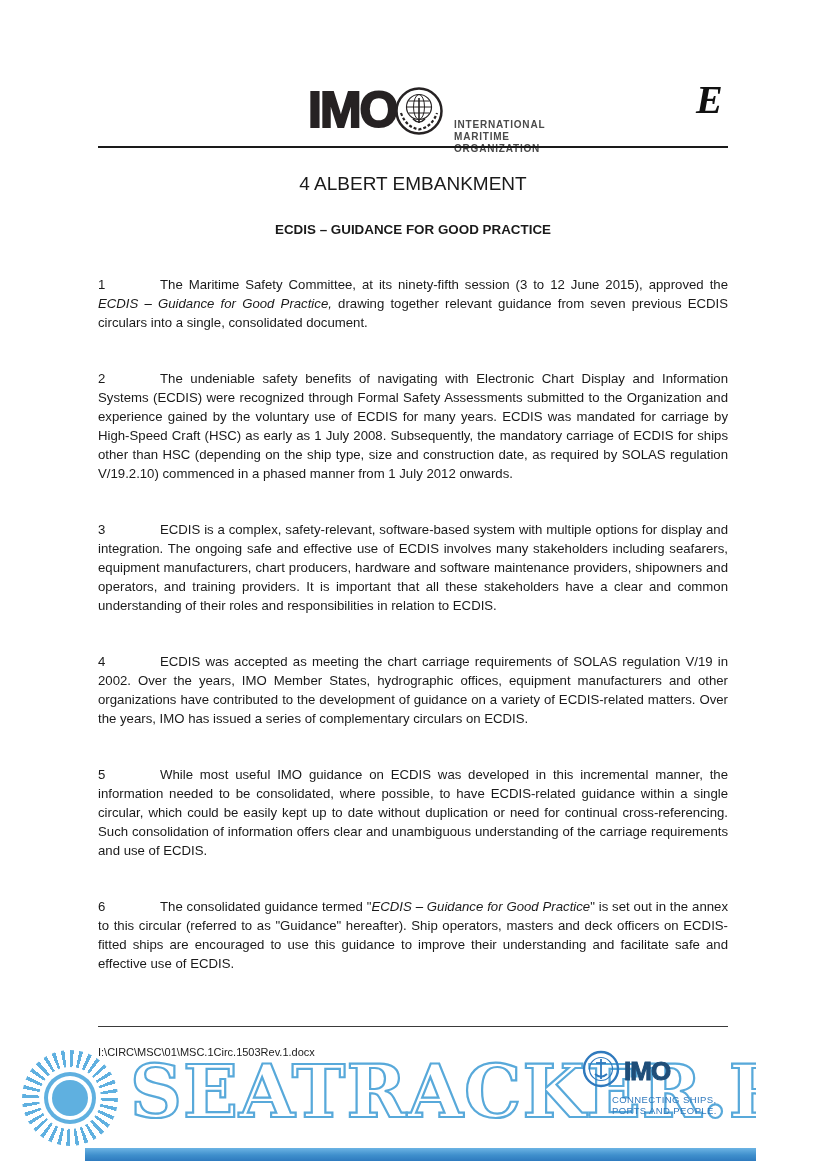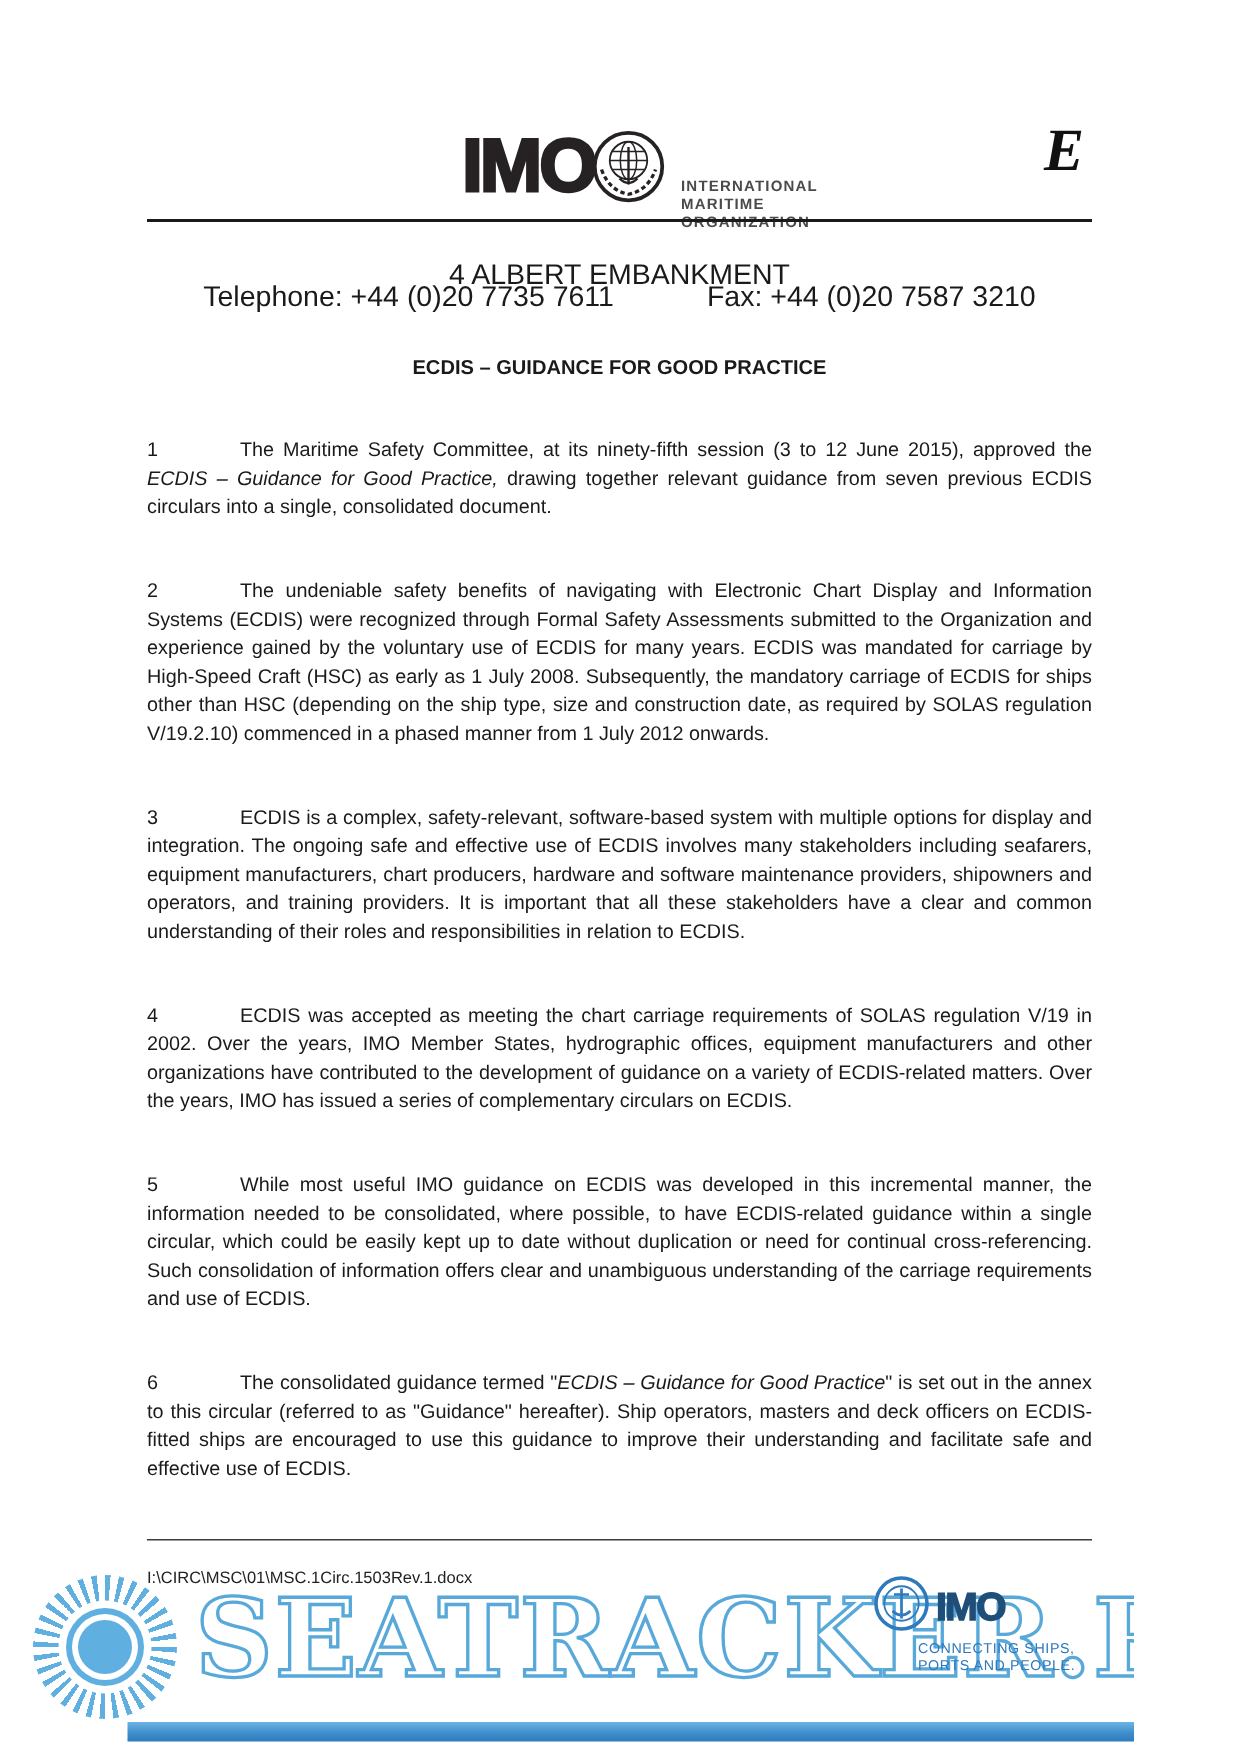--- a/index.html
+++ b/index.html
@@ -117,24 +117,20 @@
       <div>MARITIME</div>
       <div>ORGANIZATION</div>
     </div>
   </div>
   <div class="letter-e">E</div>
   <div class="header-rule"></div>
 
   <div class="content">
     <div class="address">
       <div>4 ALBERT EMBANKMENT</div>
-      <div class="telfax">
-        <span>Telephone: +44 (0)20 7735 7611</span>
-        <span>Fax: +44 (0)20 7587 3210</span>
-      </div>
     </div>
 
 
     <h1 class="doc-title">ECDIS – GUIDANCE FOR GOOD PRACTICE</h1>
 
     <div class="paragraphs">
         <p class="para"><span class="para-num">1</span><span class="">The Maritime Safety Committee, at its ninety-fifth session (3 to 12 June 2015), approved the </span><span class="italic">ECDIS – Guidance for Good Practice,</span><span class=""> drawing together relevant guidance from seven previous ECDIS circulars into a single, consolidated document.</span></p>
         <p class="para"><span class="para-num">2</span><span class="">The undeniable safety benefits of navigating with Electronic Chart Display and Information Systems (ECDIS) were recognized through Formal Safety Assessments submitted to the Organization and experience gained by the voluntary use of ECDIS for many years. ECDIS was mandated for carriage by High-Speed Craft (HSC) as early as 1 July 2008. Subsequently, the mandatory carriage of ECDIS for ships other than HSC (depending on the ship type, size and construction date, as required by SOLAS regulation V/19.2.10) commenced in a phased manner from 1 July 2012 onwards.</span></p>
         <p class="para"><span class="para-num">3</span><span class="">ECDIS is a complex, safety-relevant, software-based system with multiple options for display and integration. The ongoing safe and effective use of ECDIS involves many stakeholders including seafarers, equipment manufacturers, chart producers, hardware and software maintenance providers, shipowners and operators, and training providers. It is important that all these stakeholders have a clear and common understanding of their roles and responsibilities in relation to ECDIS.</span></p>
         <p class="para"><span class="para-num">4</span><span class="">ECDIS was accepted as meeting the chart carriage requirements of SOLAS regulation V/19 in 2002. Over the years, IMO Member States, hydrographic offices, equipment manufacturers and other organizations have contributed to the development of guidance on a variety of ECDIS-related matters. Over the years, IMO has issued a series of complementary circulars on ECDIS.</span></p>

